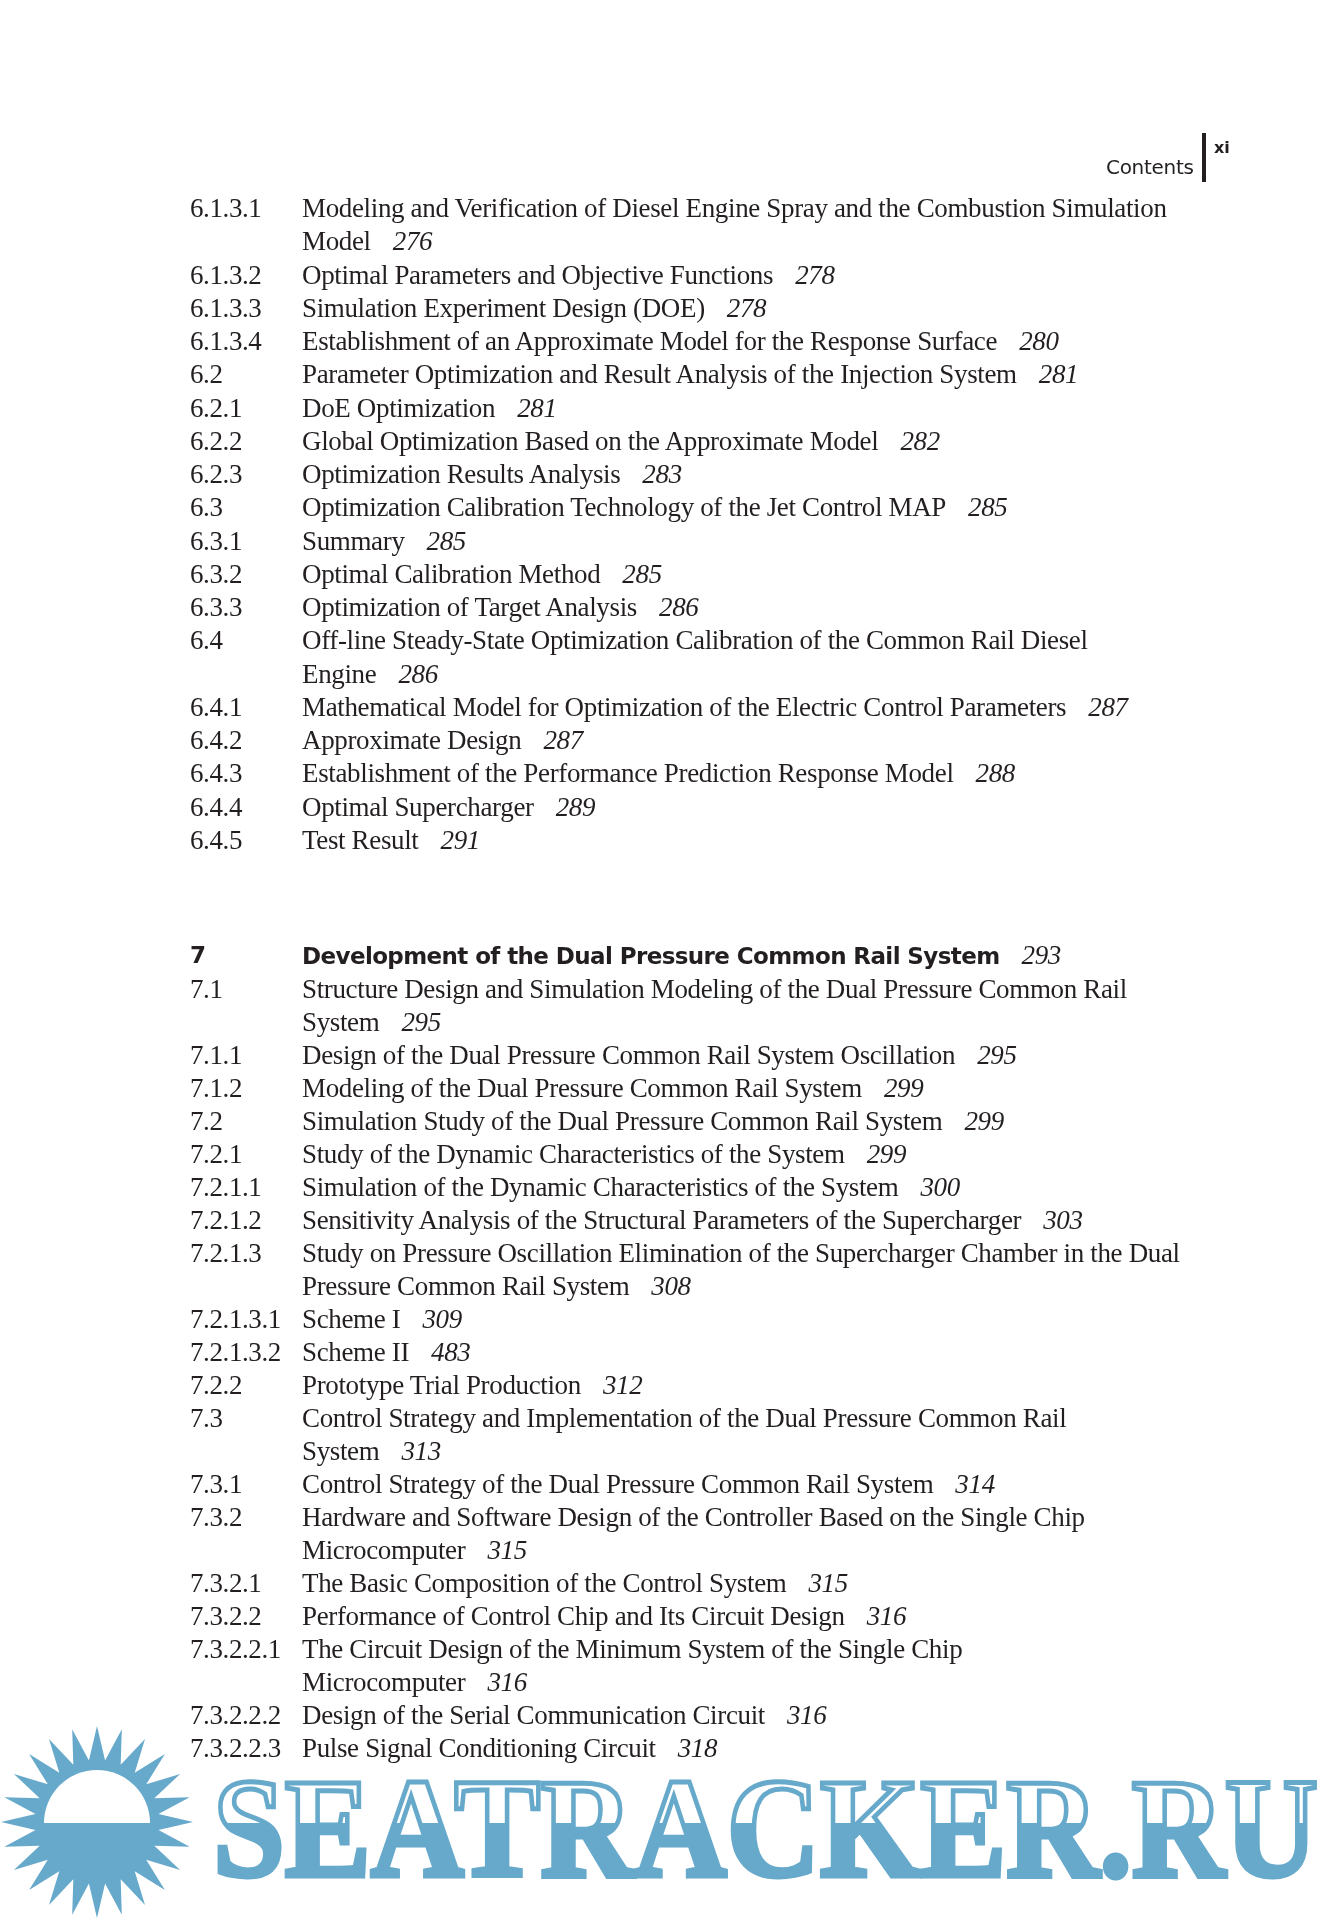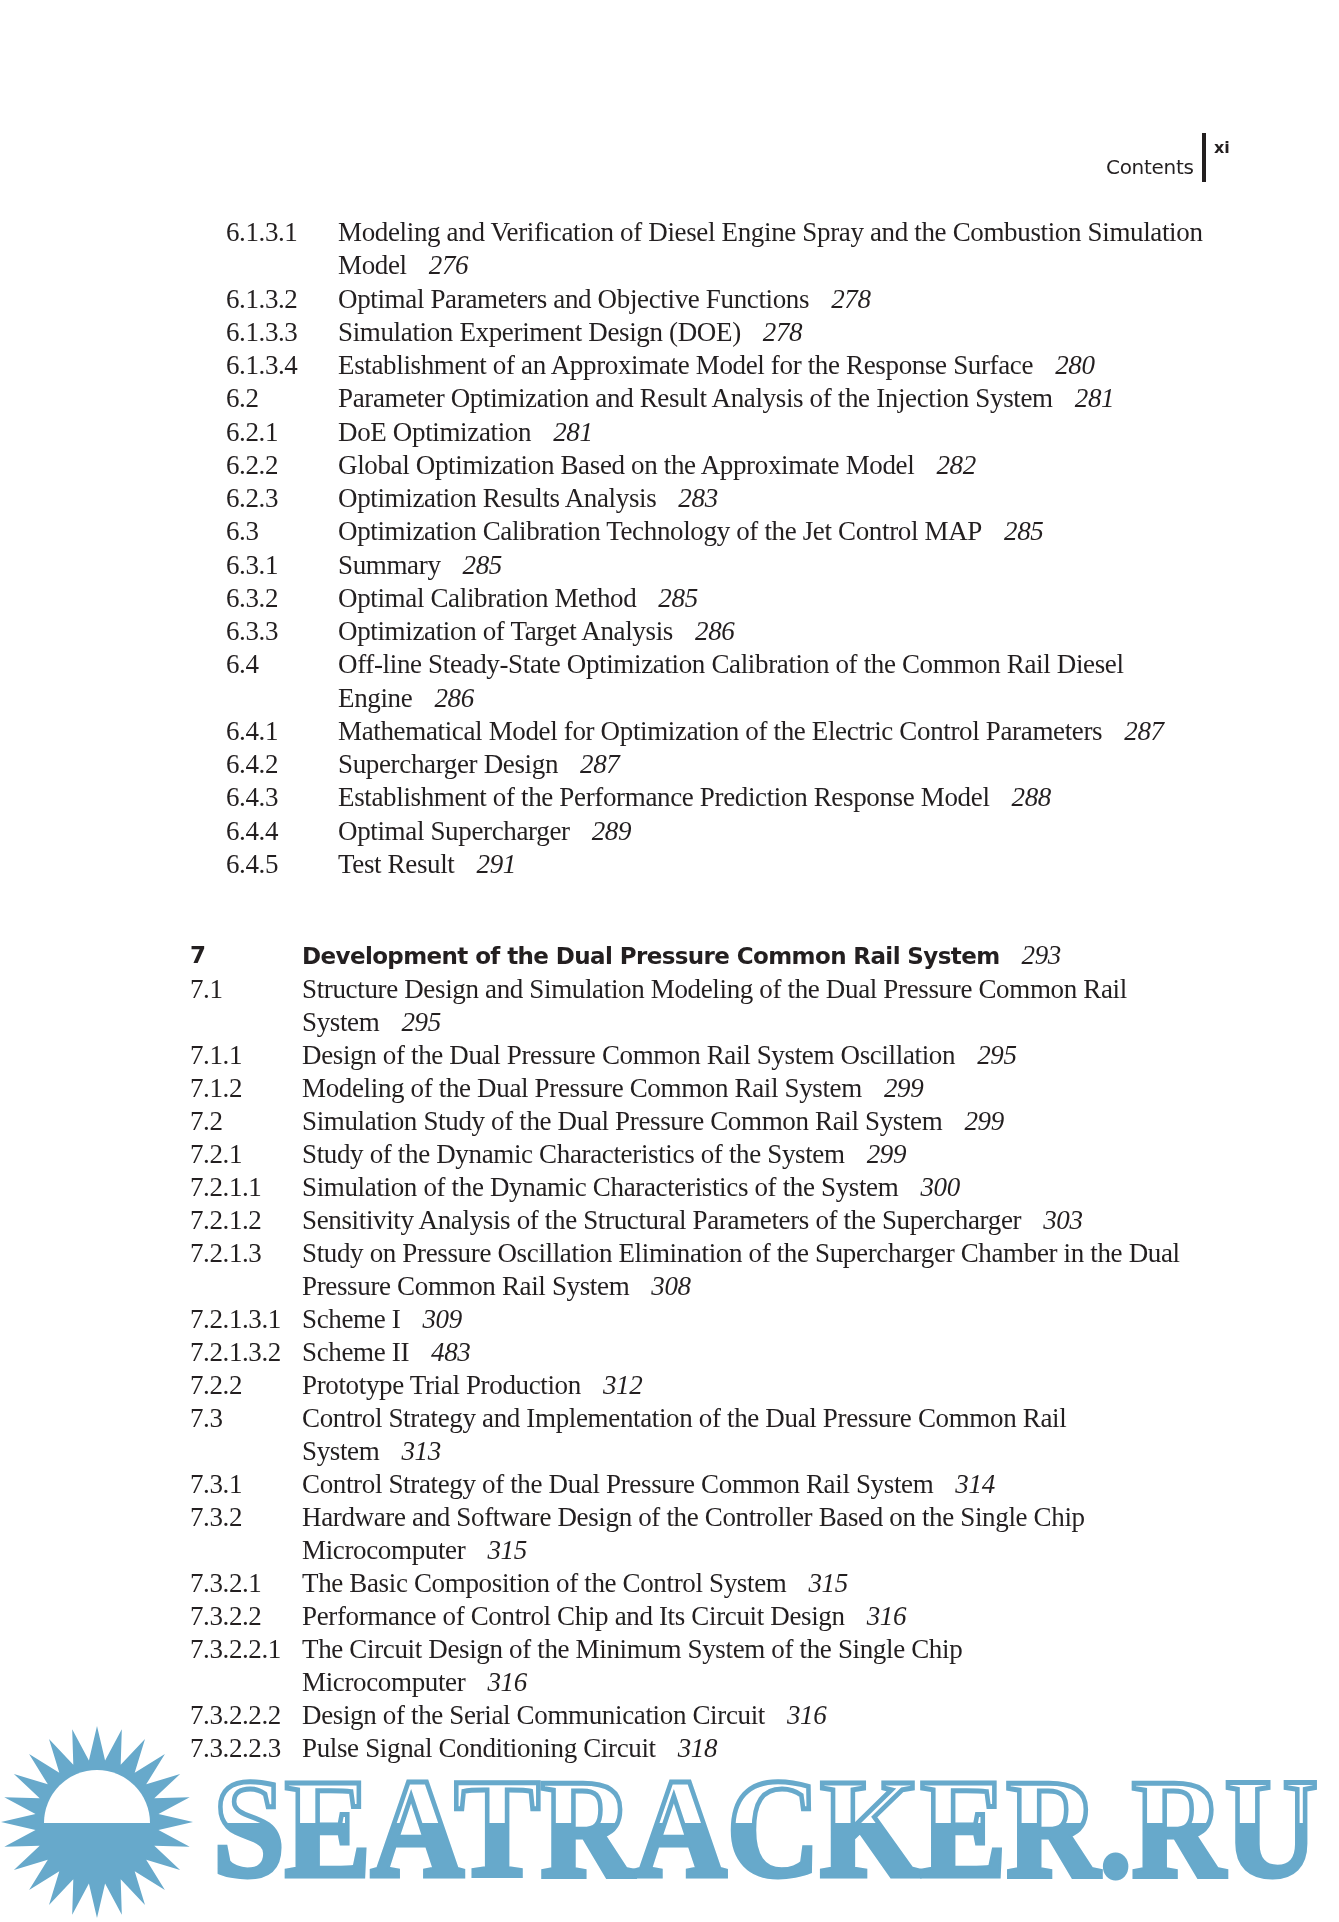--- a/index.html
+++ b/index.html
@@ -3,21 +3,21 @@
 <meta charset="utf-8">
 <style>
   html, body { margin:0; padding:0; background:#ffffff; }
   body { width:1339px; height:1922px; position:relative; overflow:hidden; color:#231f20; }
   .running-head { position:absolute; top:133px; left:1090px; width:160px; height:50px; }
   .rh-label { position:absolute; left:16px; top:22px; font-family:"DejaVu Sans", sans-serif; font-size:20px; color:#231f20; letter-spacing:-0.3px; }
   .rh-rule { position:absolute; left:112px; top:0; width:4px; height:49px; background:#231f20; }
   .rh-page { position:absolute; left:124px; top:5px; font-family:"DejaVu Sans", sans-serif; font-weight:bold; font-size:16px; color:#231f20; }
 
   .toc { position:absolute; left:190px; width:1000px; font-family:"Liberation Serif", serif; font-size:27px; line-height:33.25px; }
-  .toc-sec6 { top:216px;margin-left:36px; }
+  .toc-sec6 { top:192px; }
   .toc-sec7 { top:939px; line-height:33.0px; }
   .entry { display:flex; align-items:flex-start; }
   .num { width:112px; flex:0 0 112px; white-space:nowrap; letter-spacing:-0.4px; }
   .title { flex:1 1 auto; max-width:880px; letter-spacing:-0.35px; }
   .pg { font-style:italic; margin-left:22px; }
   .chapter .num, .chapter .title-text { font-family:"DejaVu Sans", sans-serif; font-weight:bold; font-size:23px; letter-spacing:-0.6px; }
   .chapter .pg { font-family:"Liberation Serif", serif; }
 
   .watermark { position:absolute; left:0; top:1726px; width:1339px; height:196px; }
 </style>
@@ -82,21 +82,21 @@
   <div class="entry">
       <span class="num">6.4</span>
       <span class="title"><span>Off-line Steady-State Optimization Calibration of the Common Rail Diesel Engine</span><span class="pg">286</span></span>
     </div>
   <div class="entry">
       <span class="num">6.4.1</span>
       <span class="title"><span>Mathematical Model for Optimization of the Electric Control Parameters</span><span class="pg">287</span></span>
     </div>
   <div class="entry">
       <span class="num">6.4.2</span>
-      <span class="title"><span>Supercharger Design</span><span class="pg">287</span></span>
+      <span class="title"><span>Approximate Design</span><span class="pg">287</span></span>
     </div>
   <div class="entry">
       <span class="num">6.4.3</span>
       <span class="title"><span>Establishment of the Performance Prediction Response Model</span><span class="pg">288</span></span>
     </div>
   <div class="entry">
       <span class="num">6.4.4</span>
       <span class="title"><span>Optimal Supercharger</span><span class="pg">289</span></span>
     </div>
   <div class="entry">

